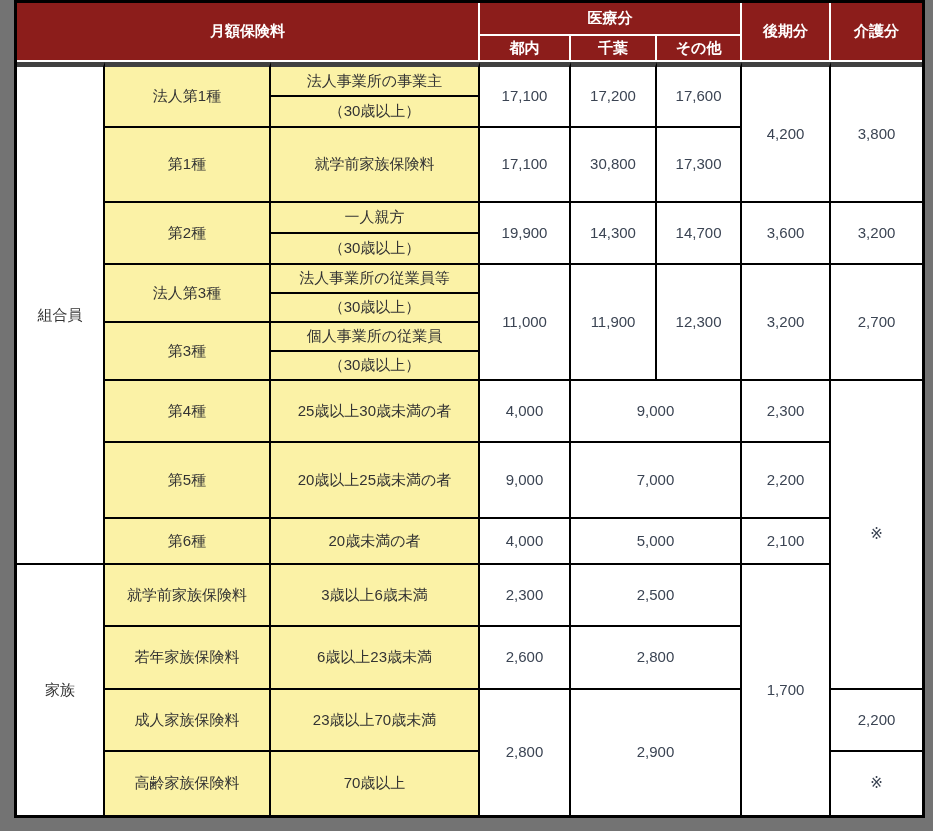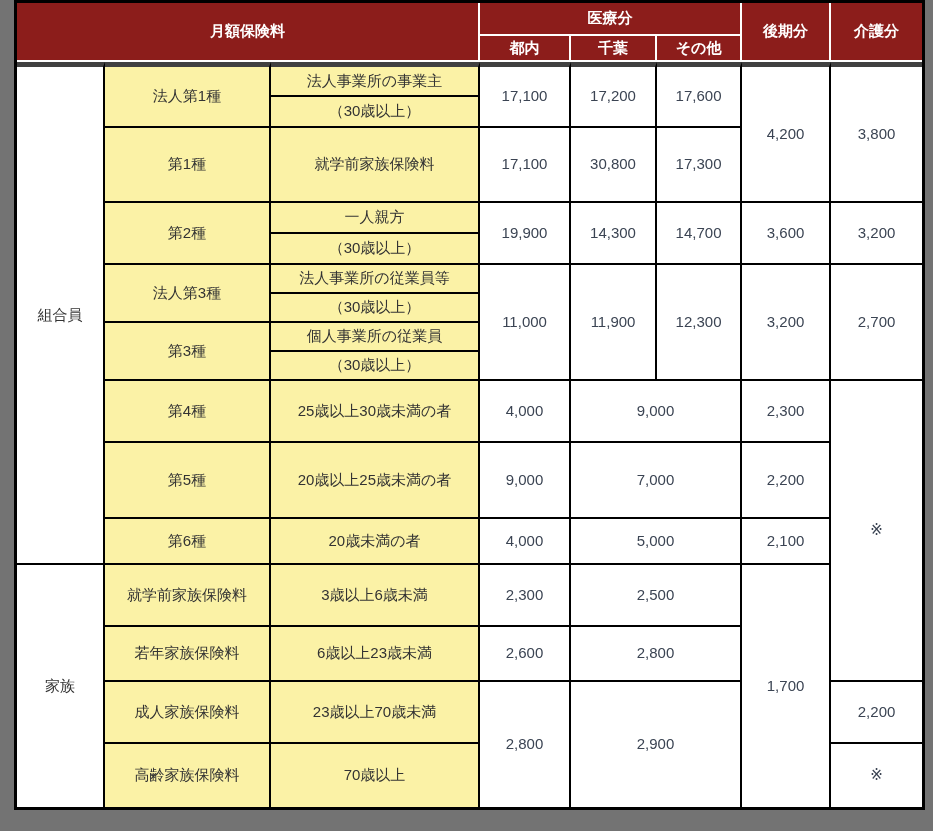--- a/index.html
+++ b/index.html
@@ -172,21 +172,21 @@
 
     <tr style="height:62px">
       <td class="grp bb0" rowspan="4">家族</td>
       <td class="y">就学前家族保険料</td>
       <td class="y">3歳以上6歳未満</td>
       <td>2,300</td>
       <td colspan="2">2,500</td>
       <td class="bb0" rowspan="4">1,700</td>
     </tr>
 
-    <tr style="height:55px">
+    <tr style="height:63px">
       <td class="y">若年家族保険料</td>
       <td class="y">6歳以上23歳未満</td>
       <td>2,600</td>
       <td colspan="2">2,800</td>
     </tr>
 
     <tr style="height:62px">
       <td class="y">成人家族保険料</td>
       <td class="y">23歳以上70歳未満</td>
       <td class="bb0" rowspan="2">2,800</td>

